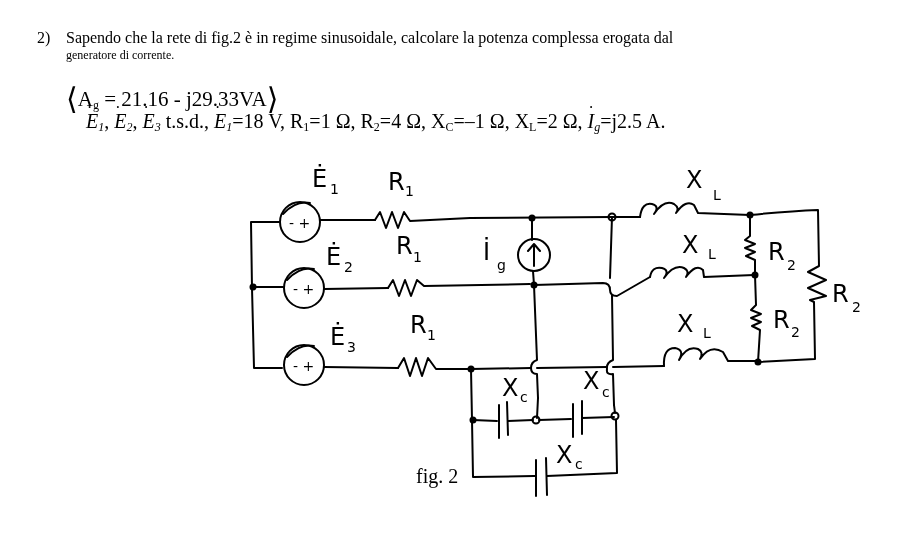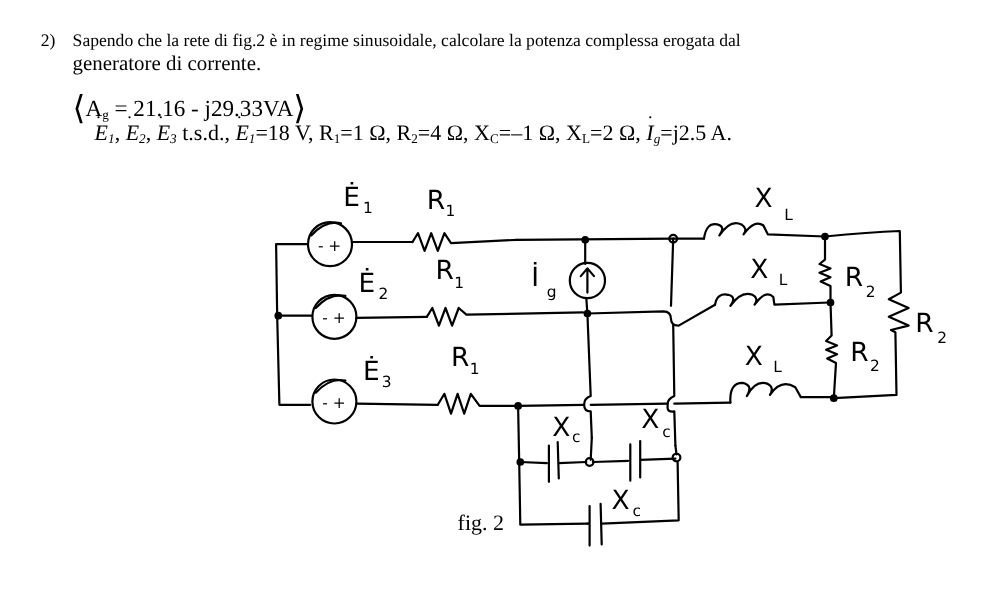--- a/index.html
+++ b/index.html
@@ -1,21 +1,21 @@
 <!DOCTYPE html>
 <html><head>
   <meta charset="utf-8">
   <style>
     html, body { margin:0; padding:0; background:#ffffff; }
     body { width:901px; height:541px; position:relative; overflow:hidden;
            font-family:"Liberation Serif", "DejaVu Serif", serif; color:#000; }
     .txt { position:absolute; white-space:nowrap; }
     .num { left:37px; top:29px; font-size:16px; }
     .line1 { left:66px; top:29px; font-size:16px; }
-    .line2 { left:66px; top:48px; font-size:19px; }
+    .line2 { left:66px; top:48px; font-size:12px; }
     .ans { left:66px; top:78px; font-size:21px; }
     .ans .br { font-size:30px; font-weight:normal; position:relative; top:3px; }
     .data { left:86px; top:110px; font-size:20px; }
     sub { font-size:12px; vertical-align:-3px; line-height:0; }
     .dot { position:relative;font-style:italic; }
     .dot::before { content:"."; position:absolute; top:-16px; left:2px; font-size:16px; }
     svg#circuit { position:absolute; left:0; top:0; }
     .w { fill:none; stroke:#000; stroke-width:2; stroke-linecap:round; stroke-linejoin:round; }
     .hl { font-family:"DejaVu Sans", sans-serif; font-size:24px; fill:#000; }
     .hs { font-family:"DejaVu Sans", sans-serif; font-size:14px; fill:#000; }

